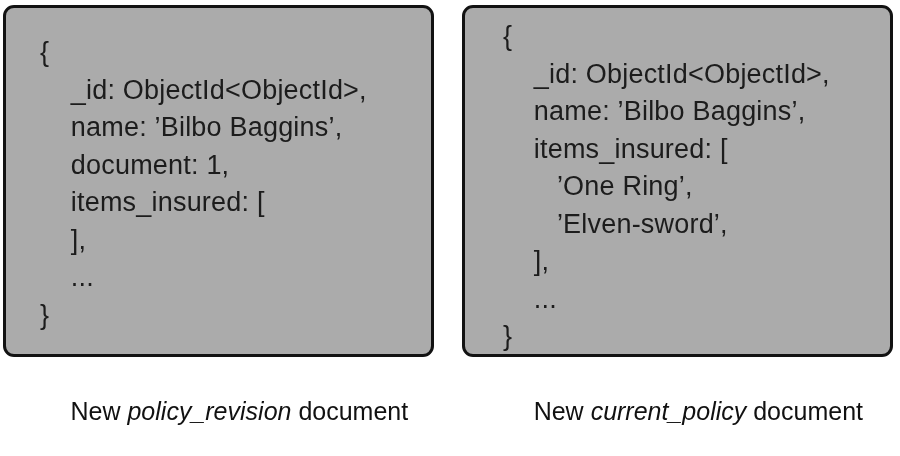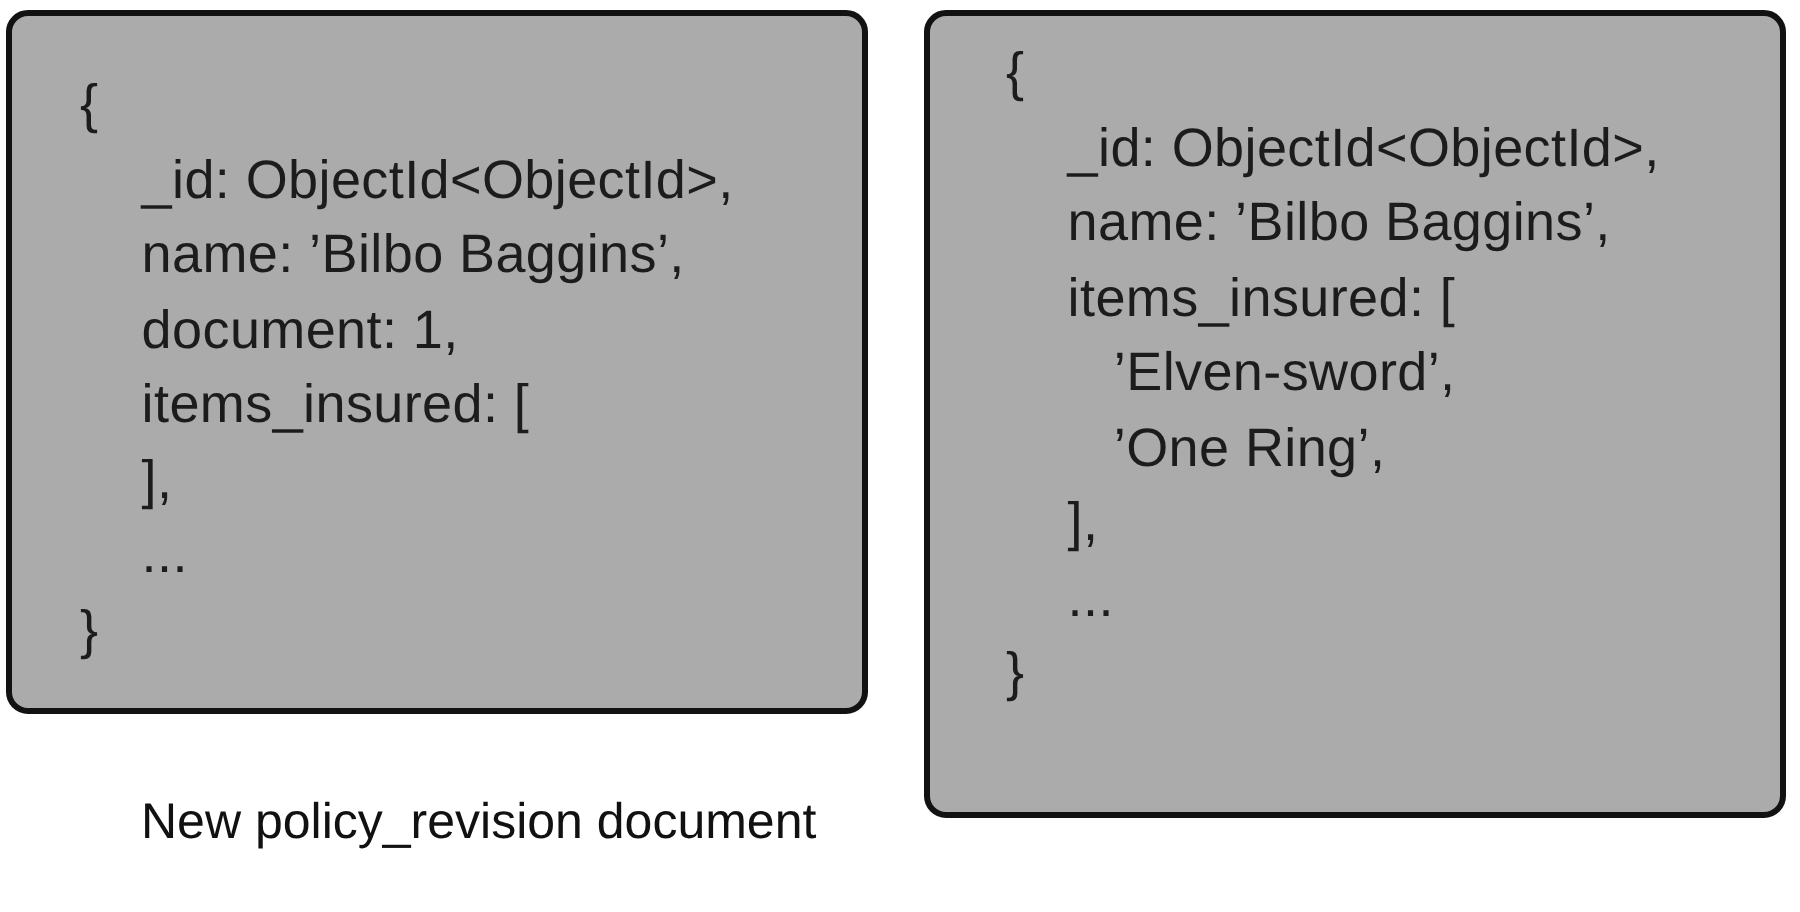--- a/index.html
+++ b/index.html
@@ -46,20 +46,21 @@
     letter-spacing: 0.2px;
   }
   .caption {
     margin-top: 9px;
     font-size: 25px;
     line-height: 30px;
     color: #111111;
     white-space: pre;
   }
   .caption .em {
+    font-style: italic;
   }
 </style>
 </head>
 <body>
 
 <div class="figure">
 
   <div class="panel">
     <div class="doc-box">
         <div class="code-line">{</div>
@@ -75,21 +76,24 @@
       <span>New </span><span class="em">policy_revision</span><span> document</span>
     </div>
   </div>
 
   <div class="panel">
     <div class="doc-box tight-top">
         <div class="code-line">{</div>
         <div class="code-line">    _id: ObjectId&lt;ObjectId&gt;,</div>
         <div class="code-line">    name: ’Bilbo Baggins’,</div>
         <div class="code-line">    items_insured: [</div>
+        <div class="code-line">       ’One Ring’,</div>
         <div class="code-line">       ’Elven-sword’,</div>
-        <div class="code-line">       ’One Ring’,</div>
         <div class="code-line">    ],</div>
         <div class="code-line">    ...</div>
         <div class="code-line">}</div>
       </div>
+    <div class="caption">
+      <span>New </span><span class="em">current_policy</span><span> document</span>
+    </div>
   </div>
 
 </div>
 
 </body></html>

